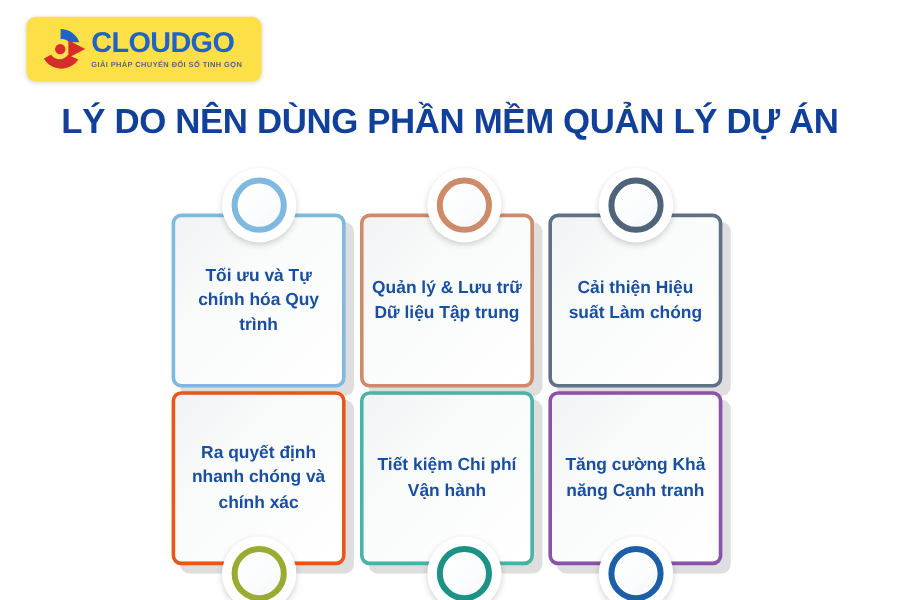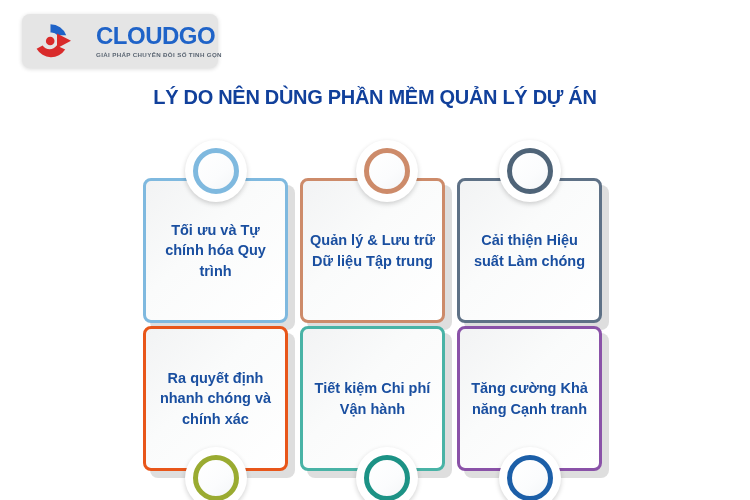--- a/index.html
+++ b/index.html
@@ -15,28 +15,27 @@
     position: relative;
   }
 
   
   #logo-area {
     position: absolute;
     left: 22px;
     top: 14px;
     width: 196px;
     height: 54px;
-    background: #e5e5e5;
+    background: #fde047;
     border-radius: 8px;
     box-shadow: 0 1px 4px rgba(0,0,0,0.16);
     display: flex;
     align-items: center;
     padding-left: 8px;
     box-sizing: border-box;
-    gap: 20px;
   }
   #logo-mark {
     width: 42px;
     height: 40px;
     flex: 0 0 42px;
     position: relative;
   }
   #logo-text-wrap {
     margin-left: 4px;
     display: flex;
@@ -61,21 +60,21 @@
     font-family: "Liberation Sans", sans-serif;
   }
 
   
   #page-title {
     position: absolute;
     top: 86px;
     left: 0;
     width: 750px;
     text-align: center;
-    font-size: 20px;
+    font-size: 29px;
     font-weight: bold;
     color: #11409b;
     letter-spacing: -0.3px;
     font-family: "Liberation Sans", sans-serif;
     white-space: nowrap;
   }
 
   
   #card-grid {
     position: absolute;

